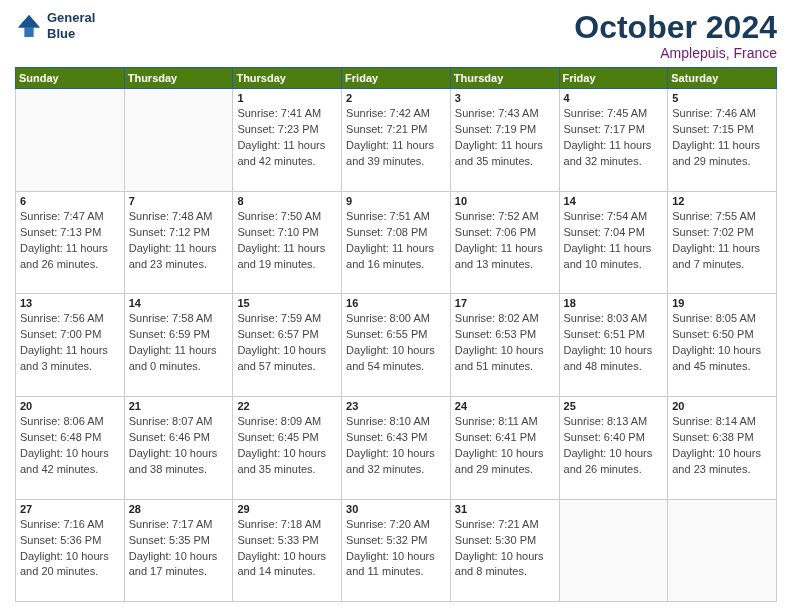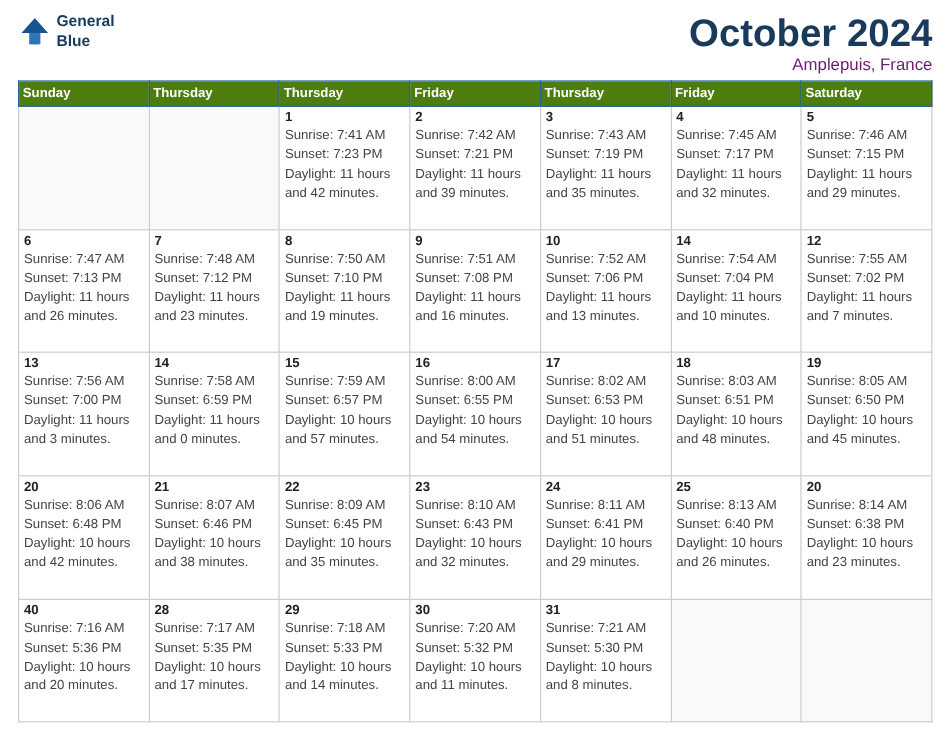--- a/index.html
+++ b/index.html
@@ -239,21 +239,21 @@
             <span class="day-number">25</span>
             <div class="day-info">Sunrise: 8:13 AM<br>Sunset: 6:40 PM<br>Daylight: 10 hours and 26 minutes.</div>
           </td>
           <td>
             <span class="day-number">20</span>
             <div class="day-info">Sunrise: 8:14 AM<br>Sunset: 6:38 PM<br>Daylight: 10 hours and 23 minutes.</div>
           </td>
         </tr>
         <tr class="last-row">
           <td>
-            <span class="day-number">40</span>
+            <span class="day-number">27</span>
             <div class="day-info">Sunrise: 7:16 AM<br>Sunset: 5:36 PM<br>Daylight: 10 hours and 20 minutes.</div>
           </td>
           <td>
             <span class="day-number">28</span>
             <div class="day-info">Sunrise: 7:17 AM<br>Sunset: 5:35 PM<br>Daylight: 10 hours and 17 minutes.</div>
           </td>
           <td>
             <span class="day-number">29</span>
             <div class="day-info">Sunrise: 7:18 AM<br>Sunset: 5:33 PM<br>Daylight: 10 hours and 14 minutes.</div>
           </td>

